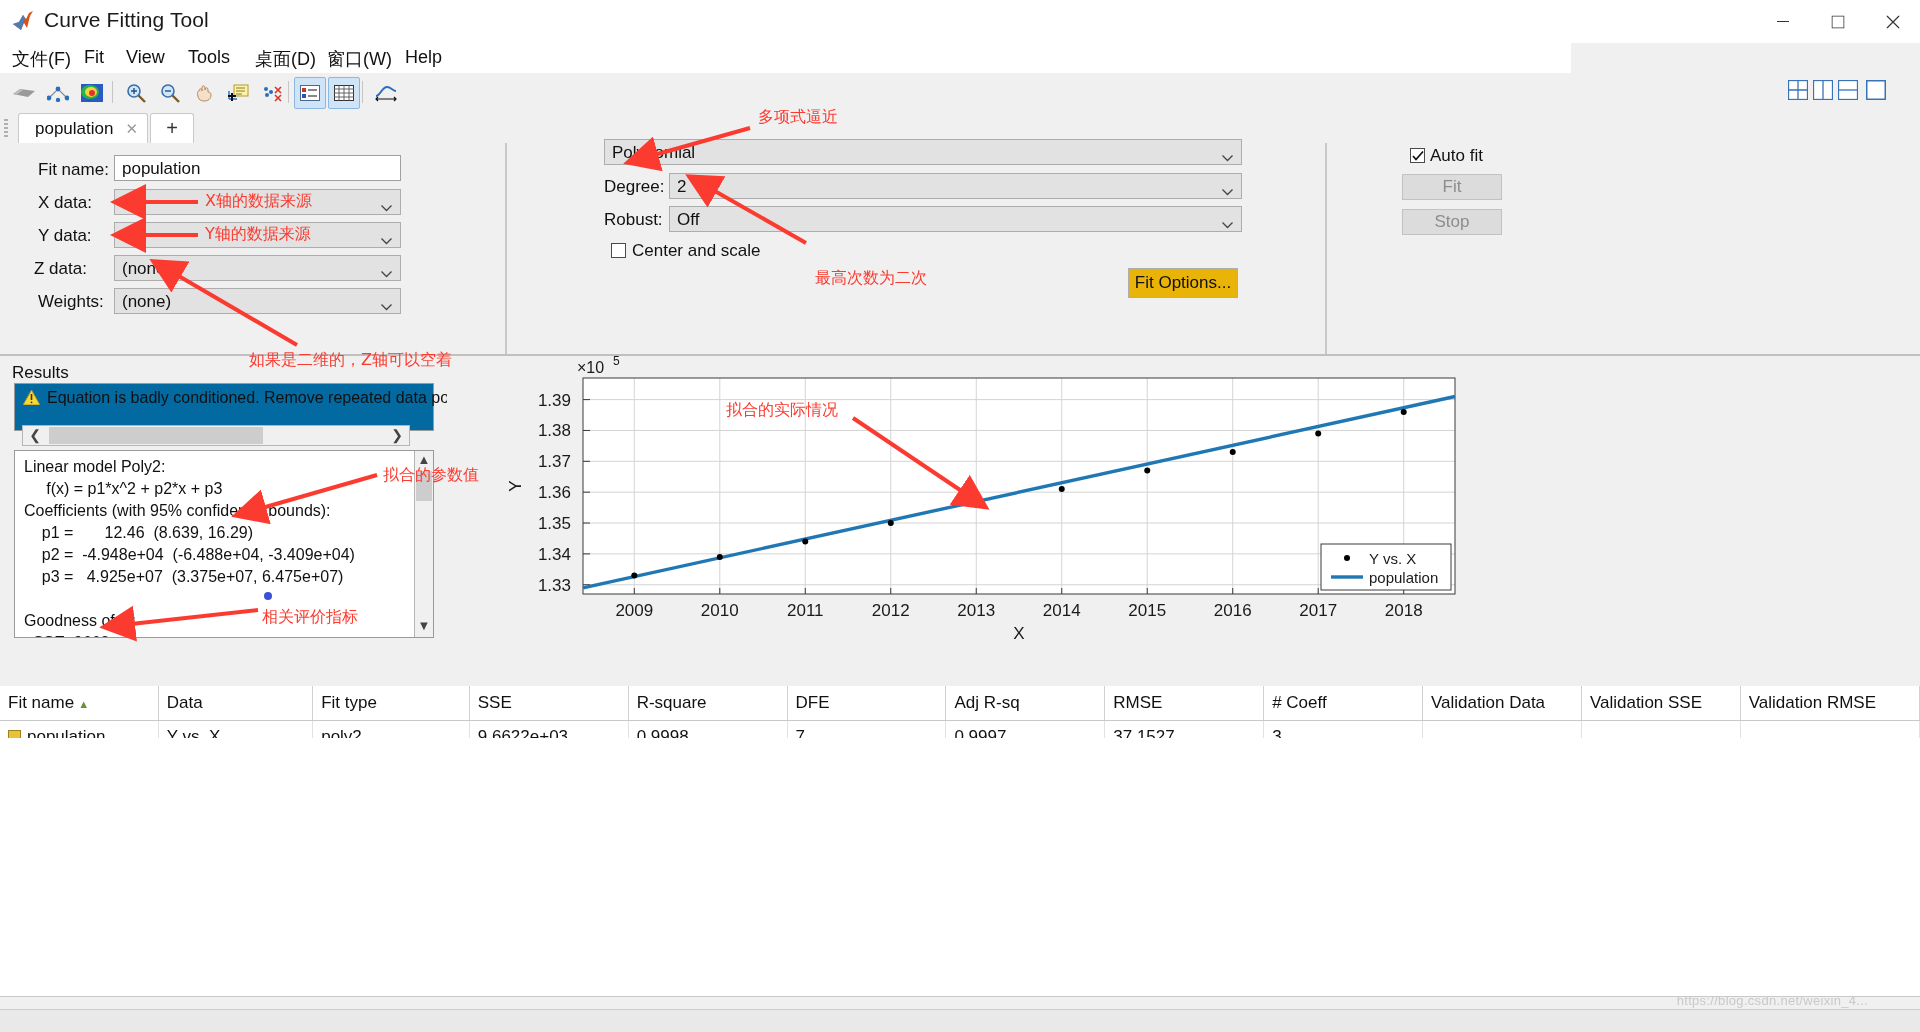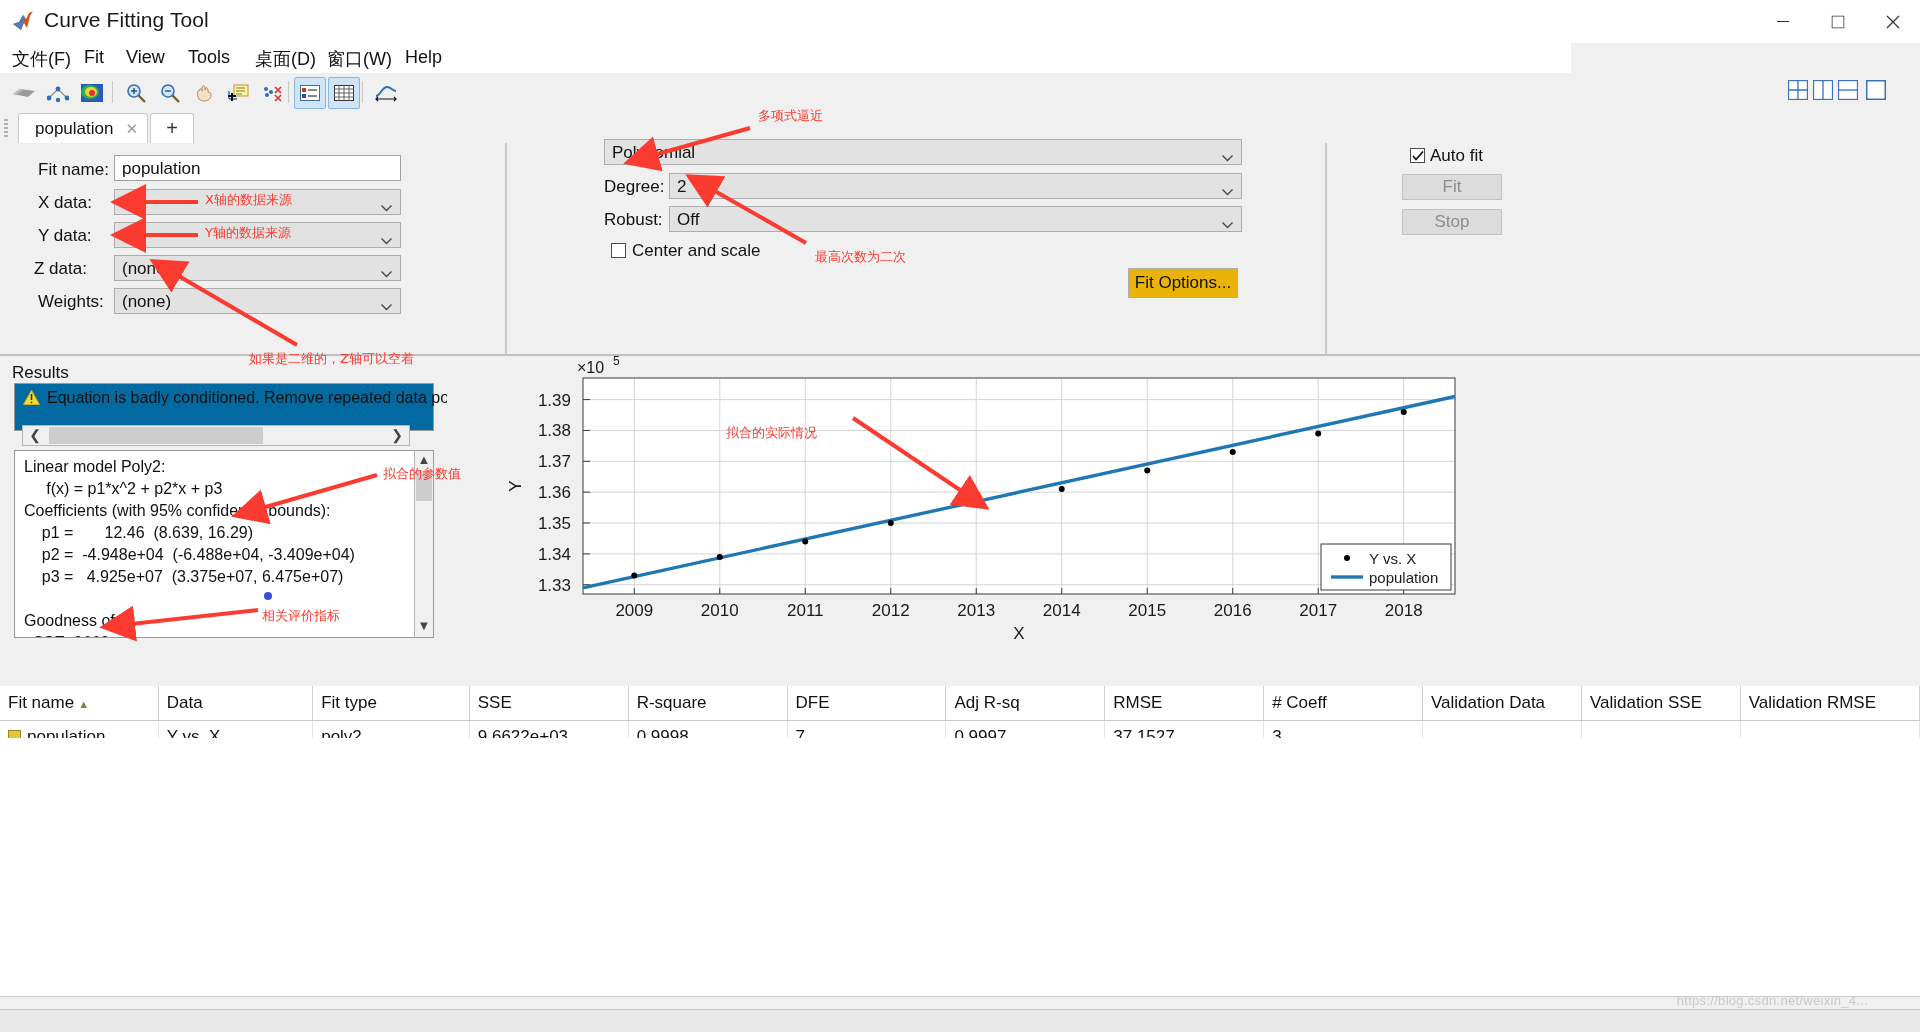--- a/index.html
+++ b/index.html
@@ -95,21 +95,21 @@
   .sortarrow{display:inline-block;margin-left:4px;color:#6b8f3a;font-size:11px;vertical-align:middle;}
   .rowicon{display:inline-block;width:11px;height:11px;background:#e8c33a;border:1px solid #9c8320;
       margin-right:6px;vertical-align:-1px;}
   .tof-body-bg{position:absolute;left:0;top:738px;width:1920px;height:258px;background:#fff;border-bottom:1px solid #c9c9c9;}
 
   
   .statusbar{position:absolute;left:0;bottom:0;width:1920px;height:22px;background:#e9e9e9;border-top:1px solid #cdcdcd;}
   .wm{position:absolute;right:52px;bottom:24px;font-size:13px;color:#c9c9c9;letter-spacing:.3px;}
 
   
-  .anno{position:absolute;color:#fb3b30;font-size:13px;white-space:nowrap;font-family:"DejaVu Sans", sans-serif;}
+  .anno{position:absolute;color:#fb3b30;font-size:16px;white-space:nowrap;font-family:"DejaVu Sans", sans-serif;}
   .annolayer{position:absolute;left:0;top:0;width:1920px;height:1032px;pointer-events:none;}
 </style>
 </head>
 <body>
 
 <div class="app">
 
   <div class="titlebar">
     <div class="title-ico">
       <svg width="26" height="22" viewBox="0 0 26 22">
@@ -550,20 +550,20 @@
     <line x1="297" y1="345" x2="177" y2="275" stroke="#fb3b30" stroke-width="4" marker-end="url(#ah)"></line>
     <line x1="853" y1="418" x2="963" y2="492" stroke="#fb3b30" stroke-width="4" marker-end="url(#ah)"></line>
     <line x1="377" y1="475" x2="262" y2="508" stroke="#fb3b30" stroke-width="4" marker-end="url(#ah)"></line>
     <line x1="258" y1="610" x2="131" y2="624" stroke="#fb3b30" stroke-width="4" marker-end="url(#ah)"></line>
     <circle cx="268" cy="596" r="4" fill="#3b4fd8"></circle>
   </svg>
   <div class="annolayer">
     <div class="anno" style="left:758px;top:107px">多项式逼近</div>
     <div class="anno" style="left:205px;top:191px">X轴的数据来源</div>
     <div class="anno" style="left:205px;top:224px">Y轴的数据来源</div>
-    <div class="anno" style="left:815px;top:248px">最高次数为二次</div>
+    <div class="anno" style="left:815px;top:268px">最高次数为二次</div>
     <div class="anno" style="left:249px;top:350px">如果是二维的，Z轴可以空着</div>
-    <div class="anno" style="left:726px;top:424px">拟合的实际情况</div>
+    <div class="anno" style="left:726px;top:400px">拟合的实际情况</div>
     <div class="anno" style="left:383px;top:465px">拟合的参数值</div>
     <div class="anno" style="left:262px;top:607px">相关评价指标</div>
   </div>
 
 </div>
 
 </body></html>

